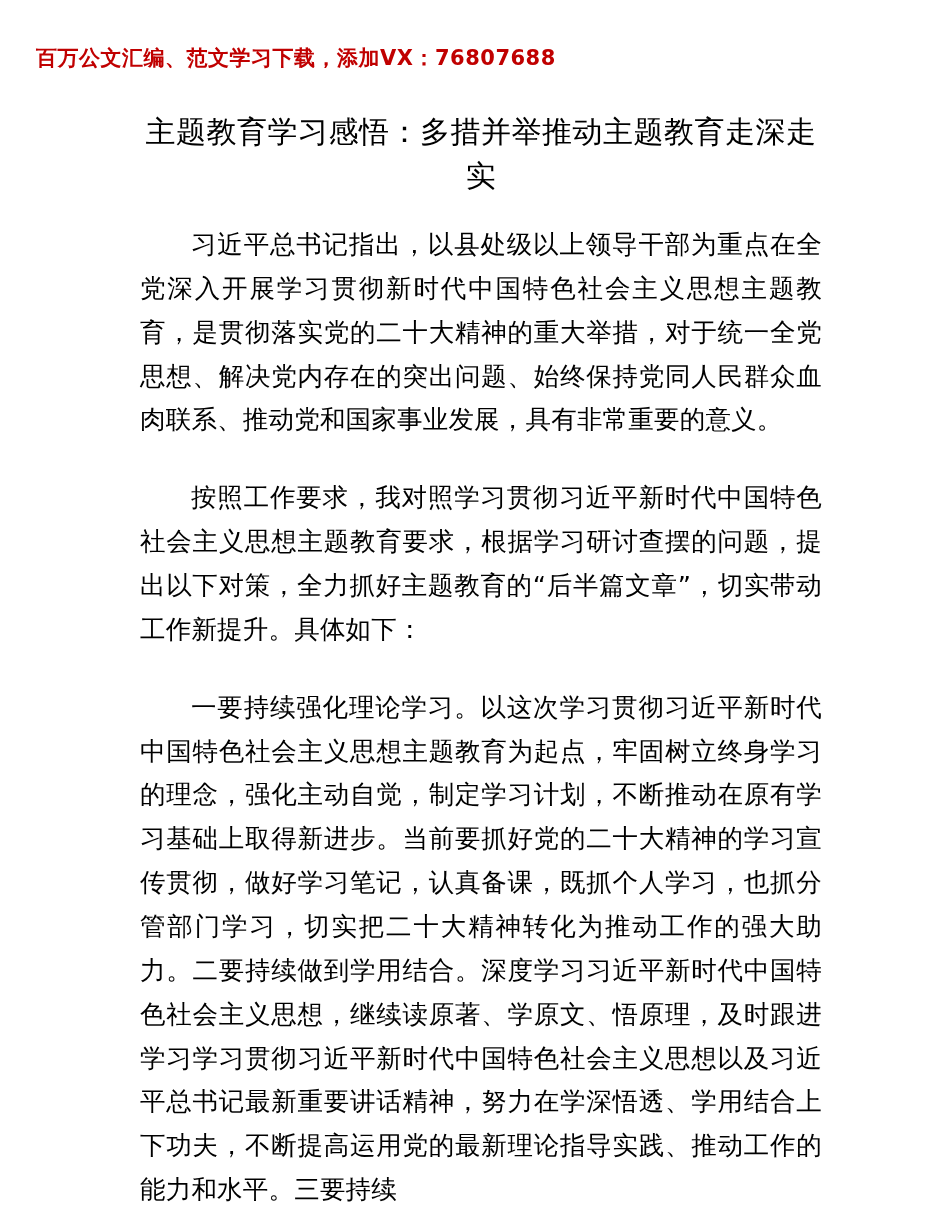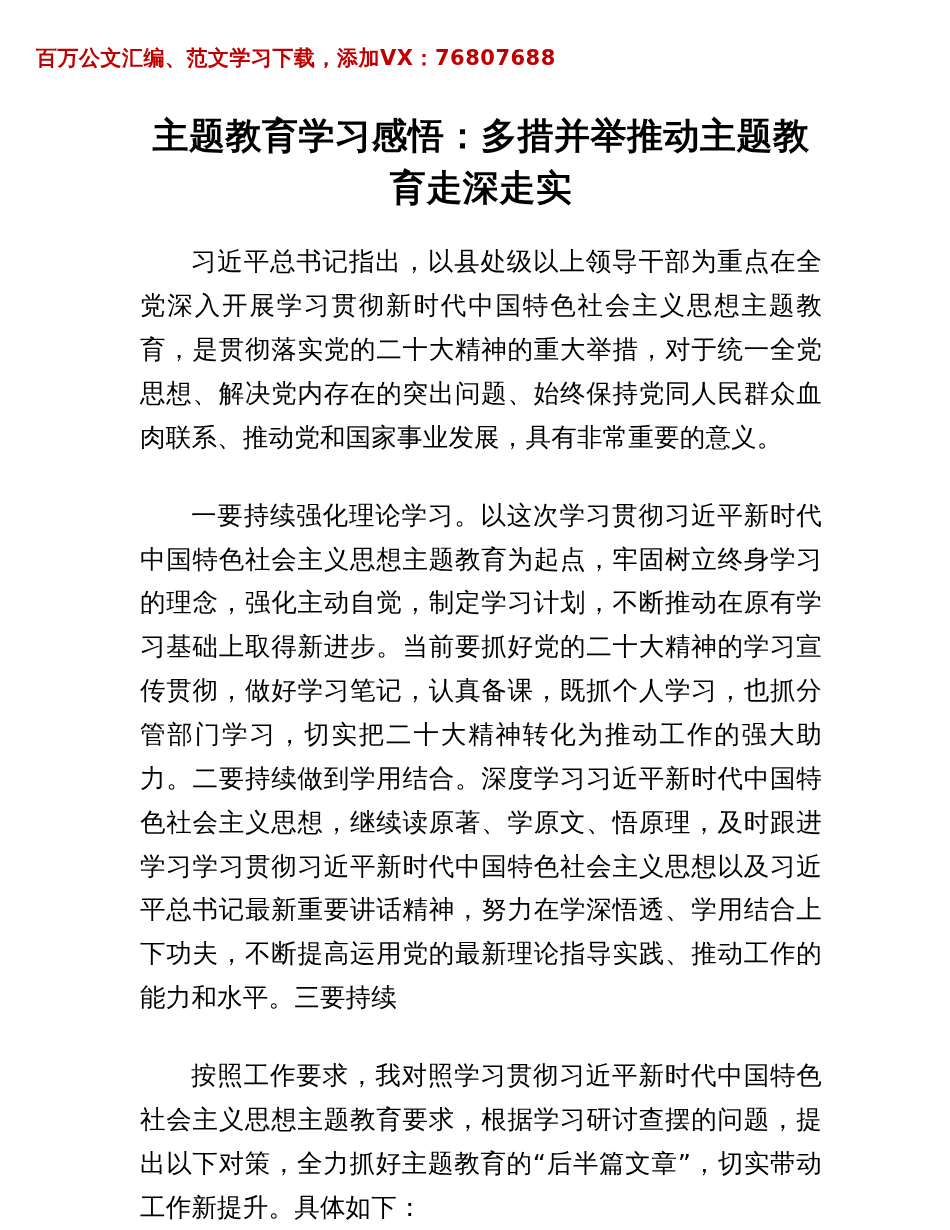--- a/index.html
+++ b/index.html
@@ -32,22 +32,22 @@
     margin-top: 44px;
     margin-bottom: 0;
     font-family: "DejaVu Sans", "Liberation Sans", sans-serif;
     padding-left: 36px;
   }
   .doc-body {
     padding: 0 128px 0 140px;
     box-sizing: border-box;
   }
   .doc-title {
-    font-size: 36px;
-    font-weight: bold;
+    font-size: 30px;
+    font-weight: normal;
     text-align: center;
     line-height: 1.45;
     margin-top: 38px;
     margin-bottom: 0;
     letter-spacing: 0.5px;
   }
   .doc-para {
     font-size: 25.5px;
     line-height: 1.72;
     text-align: justify;
@@ -66,18 +66,18 @@
 <div class="page">
 
   <div class="promo-banner">百万公文汇编、范文学习下载，添加VX：76807688</div>
 
   <div class="doc-body">
 
     <h1 class="doc-title">主题教育学习感悟：多措并举推动主题教育走深走实</h1>
 
     <p class="doc-para first">习近平总书记指出，以县处级以上领导干部为重点在全党深入开展学习贯彻新时代中国特色社会主义思想主题教育，是贯彻落实党的二十大精神的重大举措，对于统一全党思想、解决党内存在的突出问题、始终保持党同人民群众血肉联系、推动党和国家事业发展，具有非常重要的意义。</p>
 
+    <p class="doc-para">按照工作要求，我对照学习贯彻习近平新时代中国特色社会主义思想主题教育要求，根据学习研讨查摆的问题，提出以下对策，全力抓好主题教育的“后半篇文章”，切实带动工作新提升。具体如下：</p>
+
     <p class="doc-para">一要持续强化理论学习。以这次学习贯彻习近平新时代中国特色社会主义思想主题教育为起点，牢固树立终身学习的理念，强化主动自觉，制定学习计划，不断推动在原有学习基础上取得新进步。当前要抓好党的二十大精神的学习宣传贯彻，做好学习笔记，认真备课，既抓个人学习，也抓分管部门学习，切实把二十大精神转化为推动工作的强大助力。二要持续做到学用结合。深度学习习近平新时代中国特色社会主义思想，继续读原著、学原文、悟原理，及时跟进学习学习贯彻习近平新时代中国特色社会主义思想以及习近平总书记最新重要讲话精神，努力在学深悟透、学用结合上下功夫，不断提高运用党的最新理论指导实践、推动工作的能力和水平。三要持续</p>
-
-    <p class="doc-para">按照工作要求，我对照学习贯彻习近平新时代中国特色社会主义思想主题教育要求，根据学习研讨查摆的问题，提出以下对策，全力抓好主题教育的“后半篇文章”，切实带动工作新提升。具体如下：</p>
 
   </div>
 </div>
 
 </body></html>

